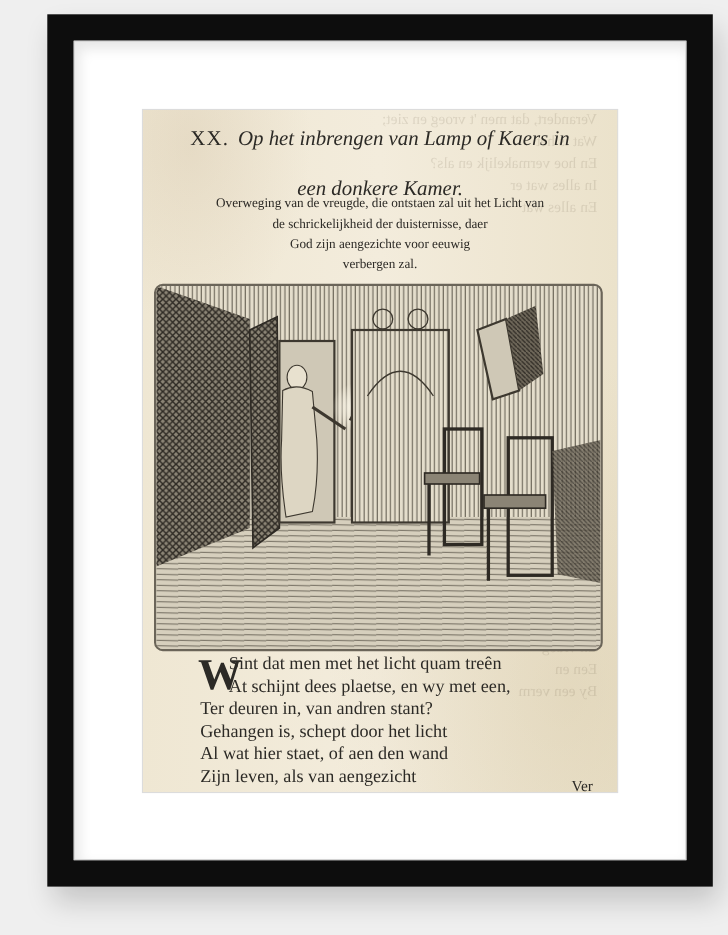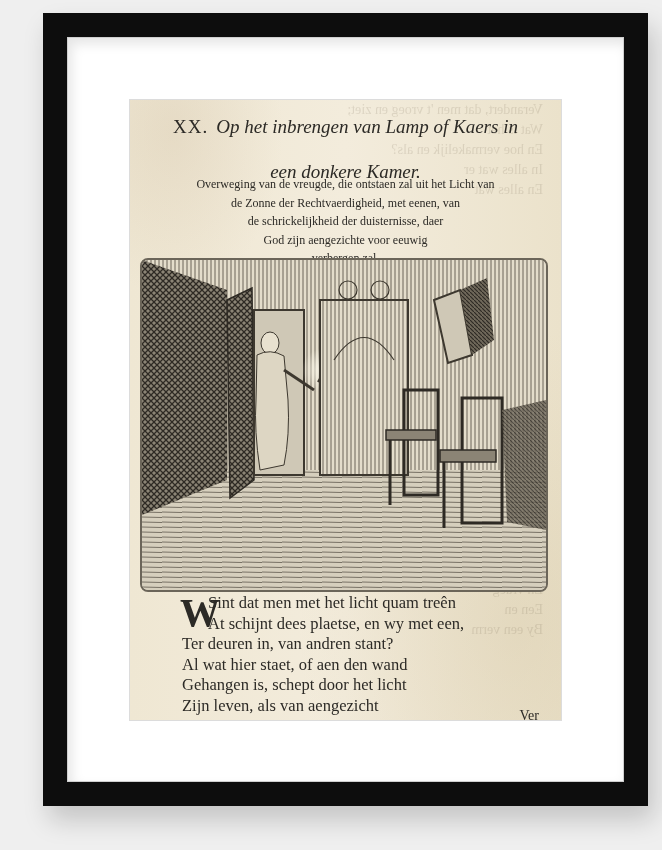--- a/index.html
+++ b/index.html
@@ -94,21 +94,20 @@
 
       <div class="title">
         <div>
           <span class="num">XX.</span><span class="it">Op het inbrengen van Lamp of Kaers in</span>
         </div>
         <div class="it">een donkere Kamer.</div>
       </div>
 
       <div class="subtitle">
         <div>Overweging van de vreugde, die ontstaen zal uit het Licht van</div>
-        <div>de Zonne der Rechtvaerdigheid, met eenen, van</div>
         <div>de schrickelijkheid der duisternisse, daer</div>
         <div>God zijn aengezichte voor eeuwig</div>
         <div>verbergen zal.</div>
       </div>
 
       <div class="plate">
         <svg width="404" height="330" viewBox="0 0 404 330" xmlns="http://www.w3.org/2000/svg">
           <defs>
             <pattern id="vert" width="4" height="10" patternUnits="userSpaceOnUse">
               <rect width="4" height="10" fill="#e4ddcb"></rect>
@@ -167,21 +166,21 @@
 
           <polygon points="360,150 404,140 404,270 365,262" fill="url(#dark)" opacity="0.8"></polygon>
         </svg>
       </div>
 
       <div class="poem">
         <span class="dropcap">W</span>
         <span class="line indent">Sint dat men met het licht quam treên</span>
         <span class="line indent">At schijnt dees plaetse, en wy met een,</span>
         <span class="line">Ter deuren in, van andren stant?</span>
+        <span class="line">Gehangen is, schept door het licht</span>
         <span class="line">Al wat hier staet, of aen den wand</span>
-        <span class="line">Gehangen is, schept door het licht</span>
         <span class="line">Zijn leven, als van aengezicht</span>
       </div>
 
       <div class="catch">Ver</div>
     </div>
   </div>
 </div>
 
 </body></html>

